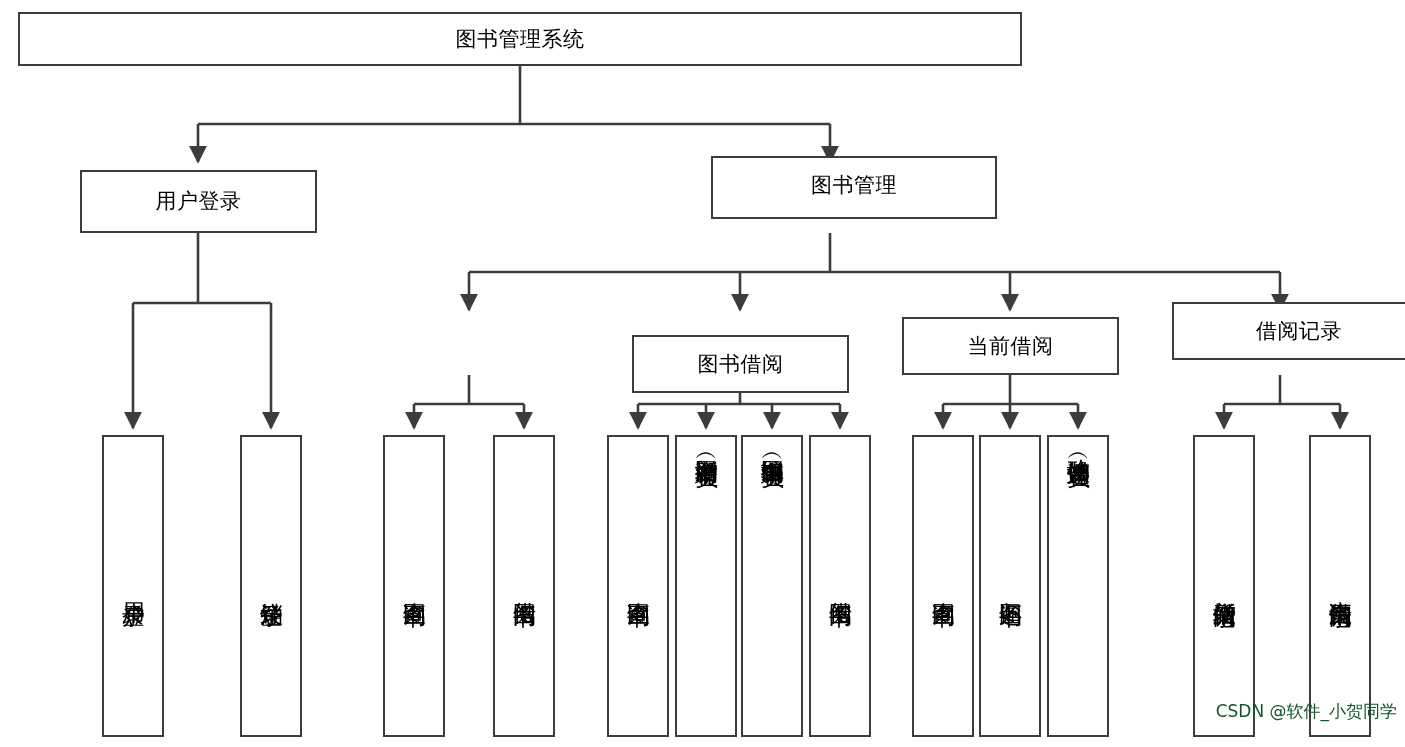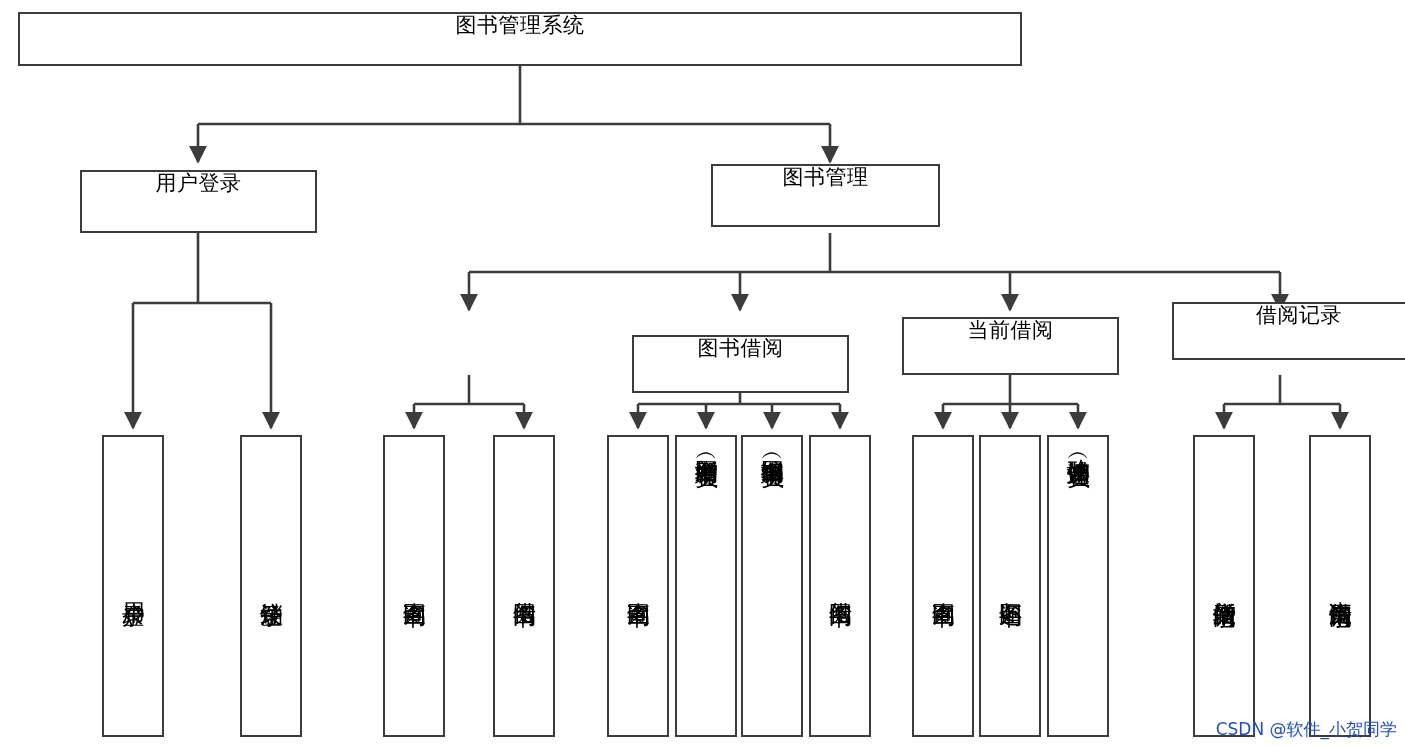--- a/index.html
+++ b/index.html
@@ -25,21 +25,21 @@
     width: 1405px;
     height: 747px;
     pointer-events: none;
   }
   .node {
     position: absolute;
     box-sizing: border-box;
     background: #ffffff;
     border: 2.5px solid #3c3c3c;
     display: flex;
-    align-items: flex-start;
+    align-items: center;
     justify-content: center;
     color: #000000;
     z-index: 2;
   }
   .node-label {
     display: block;
     text-align: center;
     line-height: 1.05;
     color: #000000;
   }
@@ -67,23 +67,23 @@
   .node.v.tall-text {
     padding-top: 4px;
   }
   .node.v.mid-text {
     align-items: center;
     padding-top: 0;
   }
   #watermark {
     position: absolute;
     right: 8px;
-    bottom: 6px;
+    bottom: 24px;
     font-size: 17px;
-    color: #1d4ed8;
+    color: #14532d;
     white-space: nowrap;
     z-index: 5;
     font-family: "DejaVu Sans", "Liberation Sans", sans-serif;
   }
 </style>
 </head>
 <body>
 
 <div id="diagram">
 
@@ -137,21 +137,21 @@
     </g>
   </svg>
 
   <div class="node h" style="left:18px; top:12px; width:1004px; height:54px;">
     <span class="node-label">图书管理系统</span>
   </div>
 
   <div class="node h" style="left:80px; top:170px; width:237px; height:63px;">
     <span class="node-label">用户登录</span>
   </div>
-  <div class="node h" style="left:711px; top:164px; width:229px; height:63px;">
+  <div class="node h" style="left:711px; top:156px; width:286px; height:63px;font-family:Liberation Mono, monospace;">
     <span class="node-label">图书管理</span>
   </div>
 
   <div class="node h" style="left:632px; top:335px; width:217px; height:58px;">
     <span class="node-label">图书借阅</span>
   </div>
   <div class="node h" style="left:902px; top:317px; width:217px; height:58px;">
     <span class="node-label">当前借阅</span>
   </div>
   <div class="node h" style="left:1172px; top:302px; width:248px; height:58px;padding-left:6px;">

